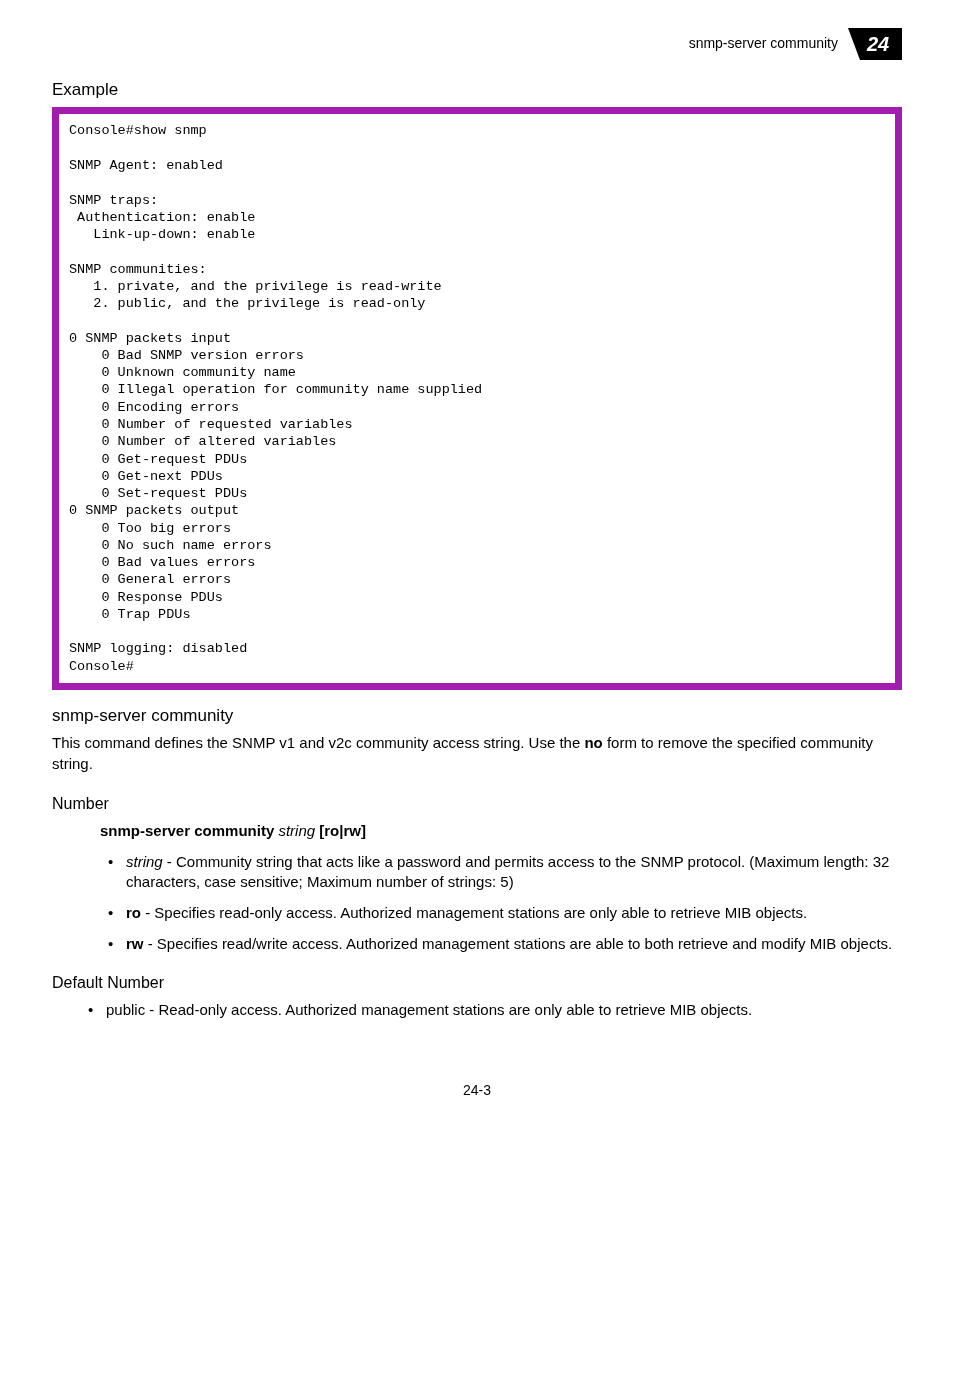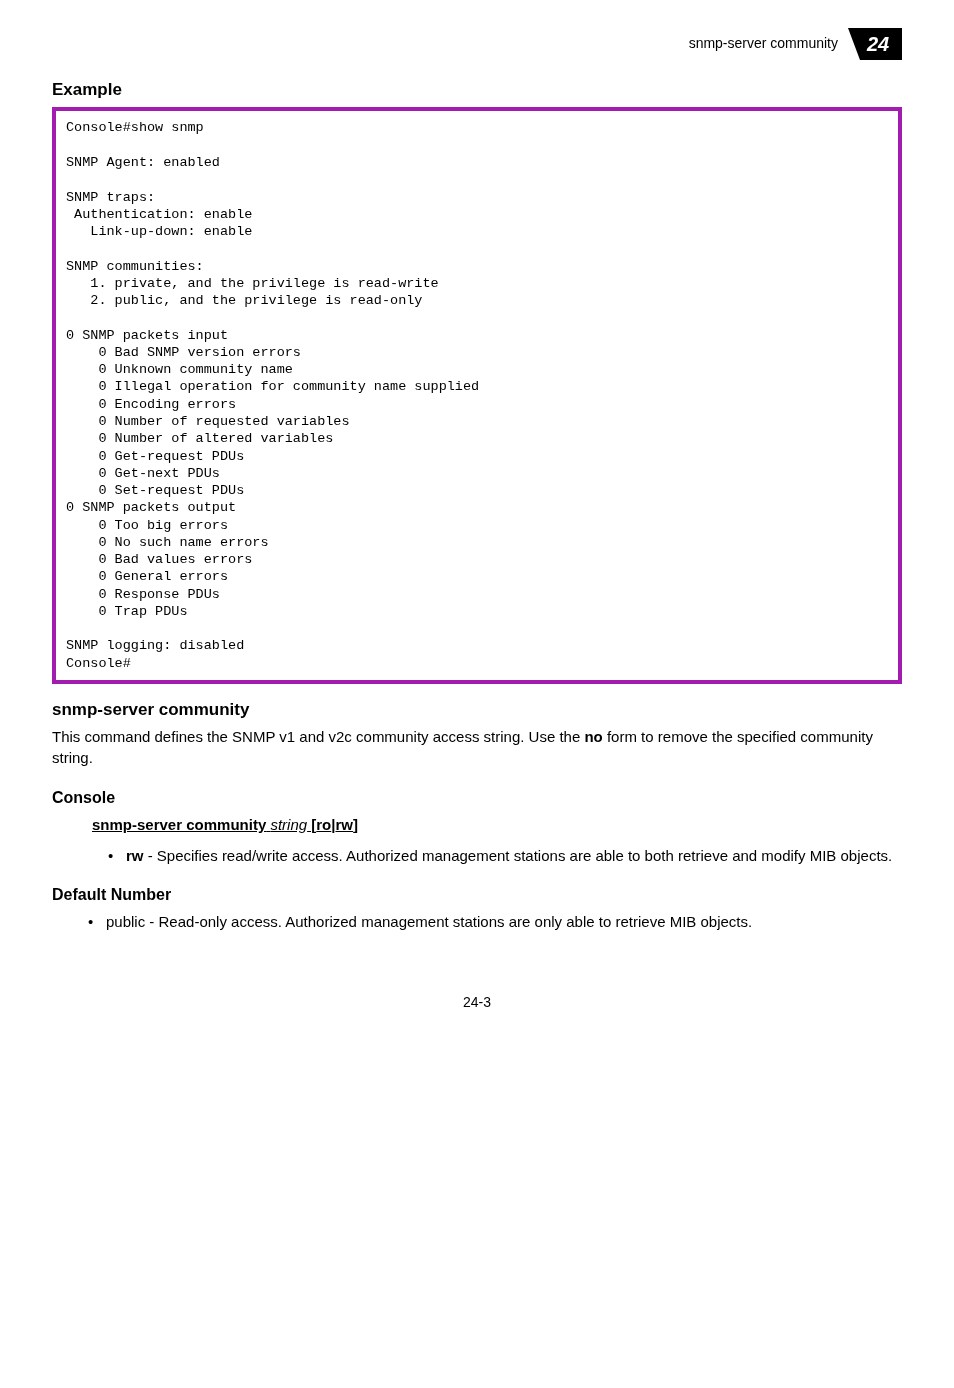--- a/index.html
+++ b/index.html
@@ -21,41 +21,41 @@
     margin-bottom: 18px;
   }
   .hdr-text { font-size: 14px; }
   .hdr-badge {
     position: relative;
     width: 54px;
     height: 32px;
   }
   .hdr-badge svg { display: block; }
   .section-h {
-    font-weight: bold;
+    font-weight: normal;
     font-size: 17px;
     margin: 14px 0 6px 0;
   }
   .section-h.sub {
     font-size: 16px;
     margin-top: 18px;
   }
   .codebox {
-    border: 4px solid #a21caf;
+    border: 7px solid #a21caf;
     padding: 8px 10px;
     font-family: "Courier New", Courier, monospace;
     font-size: 13.5px;
     white-space: pre;
     line-height: 1.28;
     margin: 4px 0 14px 0;
     overflow: hidden;
   }
   p.body { margin: 6px 0 14px 0; }
   .indent1 { margin-left: 36px; }
-  .syntax-line { font-weight: bold; margin: 0 0 2px 4px; text-decoration: underline; }
+  .syntax-line { font-weight: bold; margin: 0 0 2px 12px; }
   .syntax-line .arg { font-style: italic; font-weight: normal; }
   ul.bullets {
     list-style: none;
     padding: 0;
     margin: 10px 0 14px 56px;
   }
   ul.bullets > li {
     position: relative;
     padding-left: 18px;
     margin-bottom: 10px;
@@ -137,30 +137,36 @@
 
 SNMP logging: disabled
 Console#</div>
 
 <div class="section-h">snmp-server community</div>
 
 <p class="body">
   <span>This command defines the SNMP v1 and v2c community access string. Use the </span><span class="bold">no</span><span> form to remove the specified community string.</span>
 </p>
 
-<div class="section-h sub">Console</div>
+<div class="section-h sub">Number</div>
 
 <div class="indent1">
   <p class="syntax-line">
     <span>snmp-server community</span>
     <span class="arg">string</span><span> [</span><span>ro</span><span>|</span><span>rw</span><span>]</span>
   </p>
 </div>
 
 <ul class="bullets">
+  <li>
+    <span class="ital">string</span><span> - Community string that acts like a password and permits access to the SNMP protocol. (Maximum length: 32 characters, case sensitive; Maximum number of strings: 5)</span>
+  </li>
+  <li>
+    <span class="bold">ro</span><span> - Specifies read-only access. Authorized management stations are only able to retrieve MIB objects.</span>
+  </li>
   <li>
     <span class="bold">rw</span><span> - Specifies read/write access. Authorized management stations are able to both retrieve and modify MIB objects.</span>
   </li>
 </ul>
 
 <div class="section-h sub">Default Number</div>
 
 <ul class="bullets2">
   <li>public - Read-only access. Authorized management stations are only able to retrieve MIB objects.</li>
 </ul>

